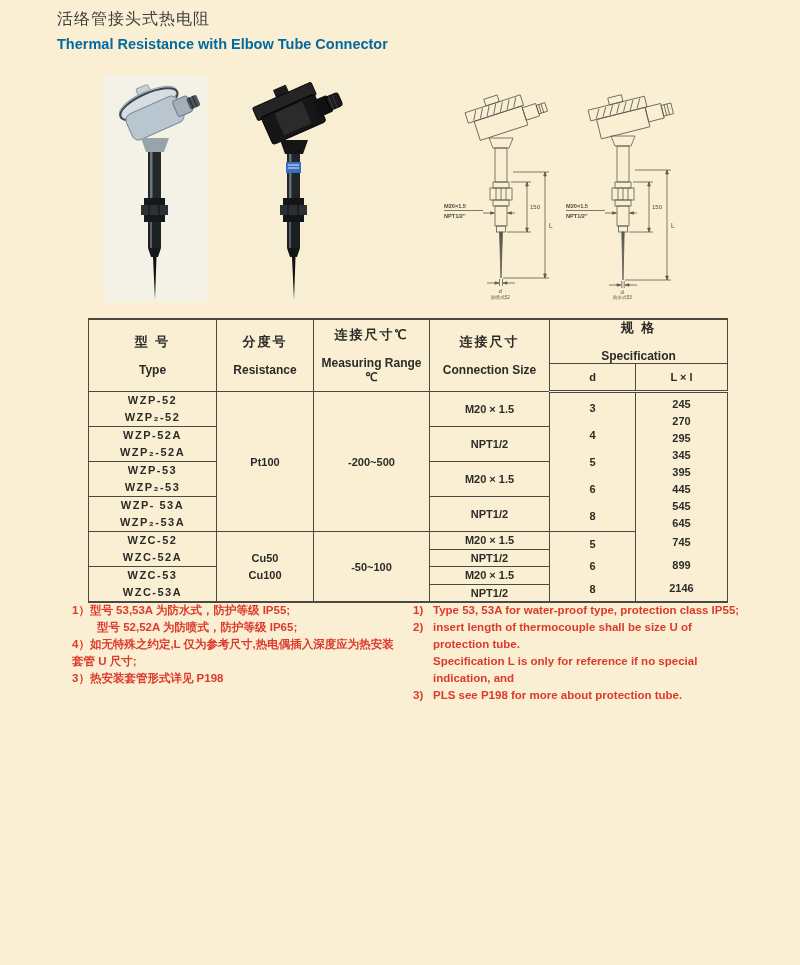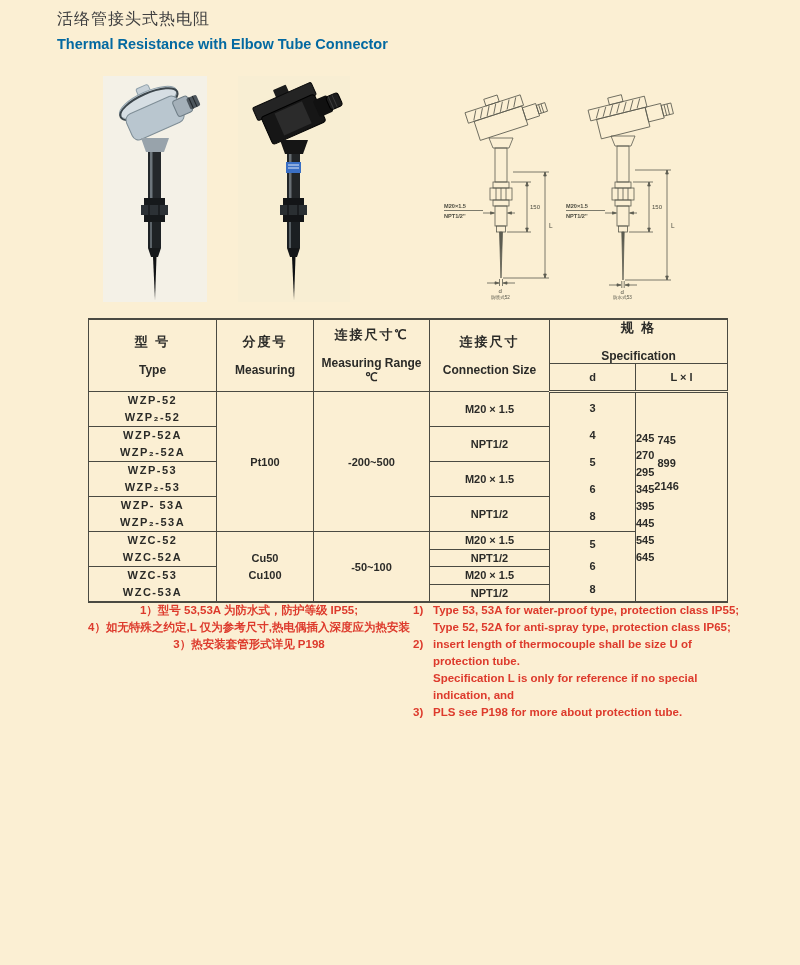--- a/index.html
+++ b/index.html
@@ -40,28 +40,28 @@
   thead th.span-one{border-bottom:3px double #4a4a42;}
   .th-zh{font-size:13px;font-weight:bold;letter-spacing:2px;display:block;line-height:15px;}
   .th-en{font-size:12px;font-weight:bold;letter-spacing:0;display:block;line-height:14px;margin-top:14px;}
   tbody tr{height:17px;margin-top:36px;}
   td.type-cell div{line-height:17px;letter-spacing:1.5px;font-weight:bold;font-size:11px;}
   td.center-cell{font-weight:bold;}
   .stack{display:flex;flex-direction:column;justify-content:space-around;font-weight:bold;}
   .stack div{line-height:12px;}
   .d-pt{height:136px;}
   .d-cu{height:68px;}
-  .l-col{display:flex;font-weight:bold;}
+  .l-col{display:flex;flex-direction:column;font-weight:bold;}
   .l-top{height:136px;display:flex;flex-direction:column;justify-content:space-around;}
   .l-bot{height:68px;display:flex;flex-direction:column;justify-content:space-around;}
   .grad-two div{line-height:17px;font-weight:bold;}
 
   
   .notes{position:absolute;top:602px;color:#dd3a2c;font-weight:bold;font-size:11.5px;line-height:17px;}
-  .notes-zh{left:88px;width:322px;text-align:center;}
+  .notes-zh{left:72px;width:322px;}
   .notes-en{left:413px;width:335px;}
   .nzh-line.indent{padding-left:25px;}
   .note-item{display:flex;}
   .note-num{width:20px;flex:0 0 20px;}
   .note-lines{flex:1;}
 </style>
 </head>
 <body>
 
 <div class="page">
@@ -268,21 +268,21 @@
         <col style="width:92px">
     </colgroup>
     <thead>
       <tr class="h1">
         <th rowspan="2">
           <span class="th-zh">型  号</span>
           <span class="th-en">Type</span>
         </th>
         <th rowspan="2">
           <span class="th-zh">分度号</span>
-          <span class="th-en">Measuring</span>
+          <span class="th-en">Resistance</span>
         </th>
         <th rowspan="2">
           <span class="th-zh">连接尺寸℃</span>
           <span class="th-en">Measuring Range ℃</span>
         </th>
         <th rowspan="2">
           <span class="th-zh">连接尺寸</span>
           <span class="th-en">Connection Size</span>
         </th>
         <th colspan="2">
@@ -390,30 +390,31 @@
         <td class="center-cell">M20 × 1.5</td>
       </tr>
       <tr>
         <td class="center-cell">NPT1/2</td>
       </tr>
     </tbody>
   </table>
 
   <div class="notes notes-zh">
     <div class="nzh-line">1）型号 53,53A 为防水式，防护等级 IP55;</div>
+    <div class="nzh-line indent">型号 52,52A 为防喷式，防护等级 IP65;</div>
     <div class="nzh-line">4）如无特殊之约定,L 仅为参考尺寸,热电偶插入深度应为热安装</div>
+    <div class="nzh-line">套管 U 尺寸;</div>
     <div class="nzh-line">3）热安装套管形式详见 P198</div>
   </div>
 
   <div class="notes notes-en">
     <div class="note-item">
       <div class="note-num">1)</div>
       <div class="note-lines">
         <div>Type 53, 53A for water-proof type, protection class IP55;</div>
-        <div>Type 52, 52A for anti-spray type,  protection class IP65;</div>
       </div>
     </div>
     <div class="note-item">
       <div class="note-num">2)</div>
       <div class="note-lines">
         <div>insert length of thermocouple shall be size U of protection tube.</div>
         <div>Specification L is only for reference if no special indication, and</div>
       </div>
     </div>
     <div class="note-item">

